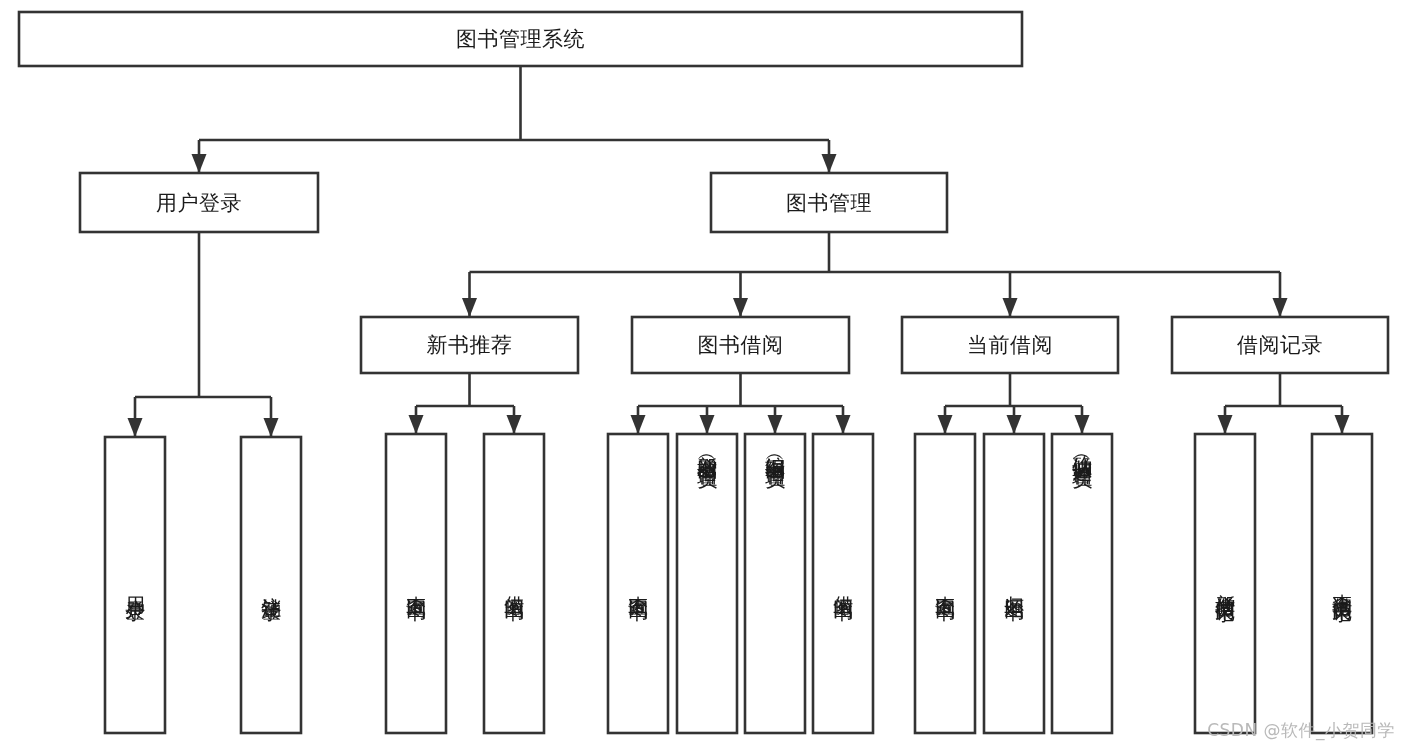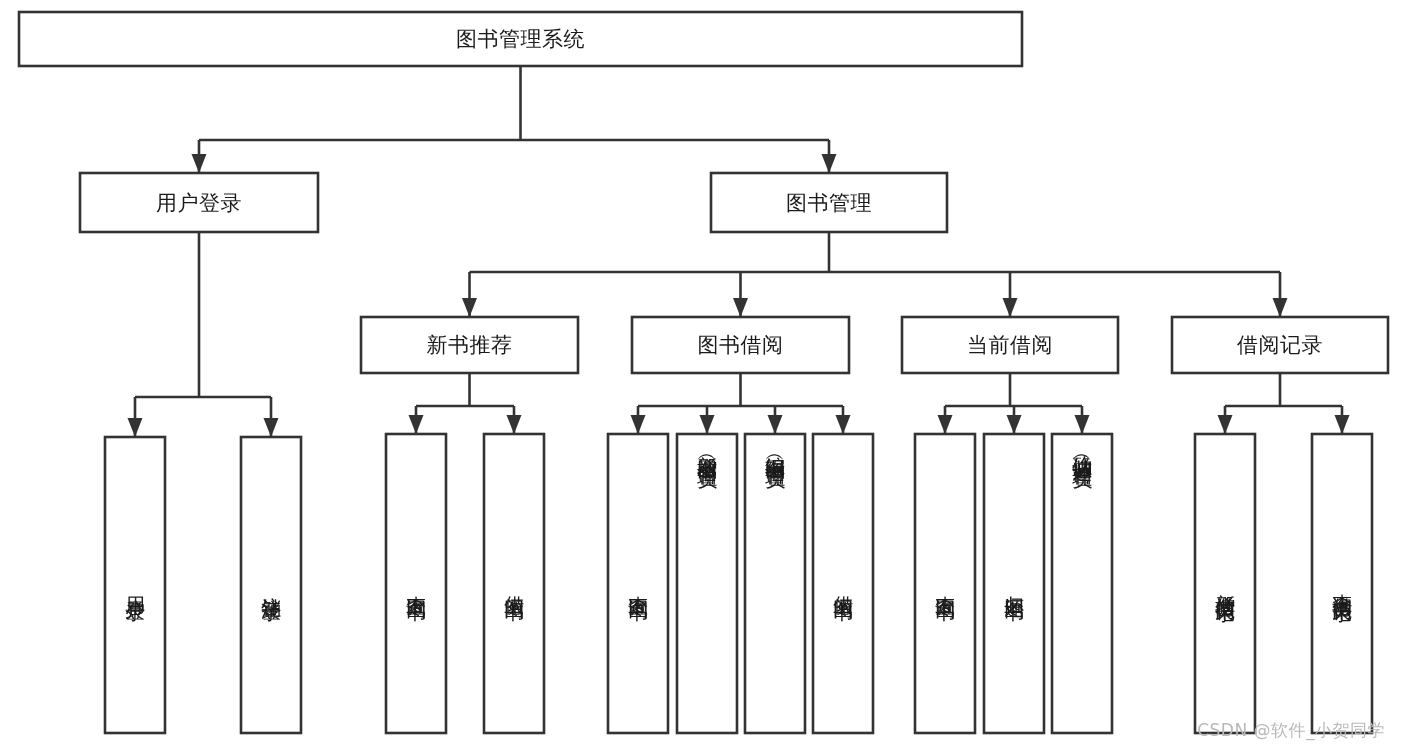--- a/index.html
+++ b/index.html
@@ -67,21 +67,21 @@
     color: #1b1b1b;
     letter-spacing: 2px;
     white-space: nowrap;
   }
   .leaf-label.centered {
     margin-top: auto;
     margin-bottom: auto;
   }
   .watermark {
     position: absolute;
-    right: 20px;
+    right: 10px;
     bottom: 5px;
     font-family: "DejaVu Sans", "Liberation Sans", sans-serif;
     font-size: 17px;
     color: #b9b9b9;
     letter-spacing: 0.5px;
     white-space: nowrap;
     user-select: none;
   }
 </style>
 </head>

